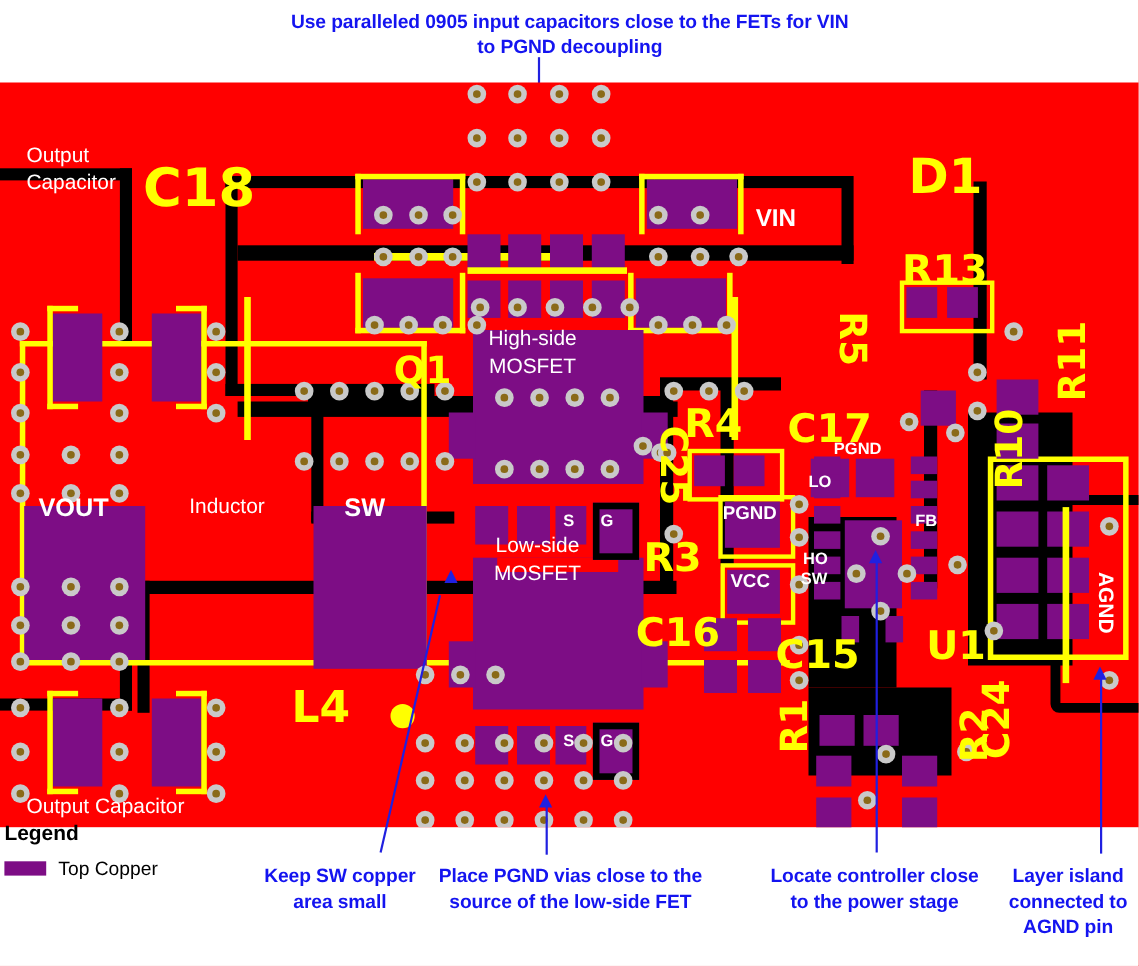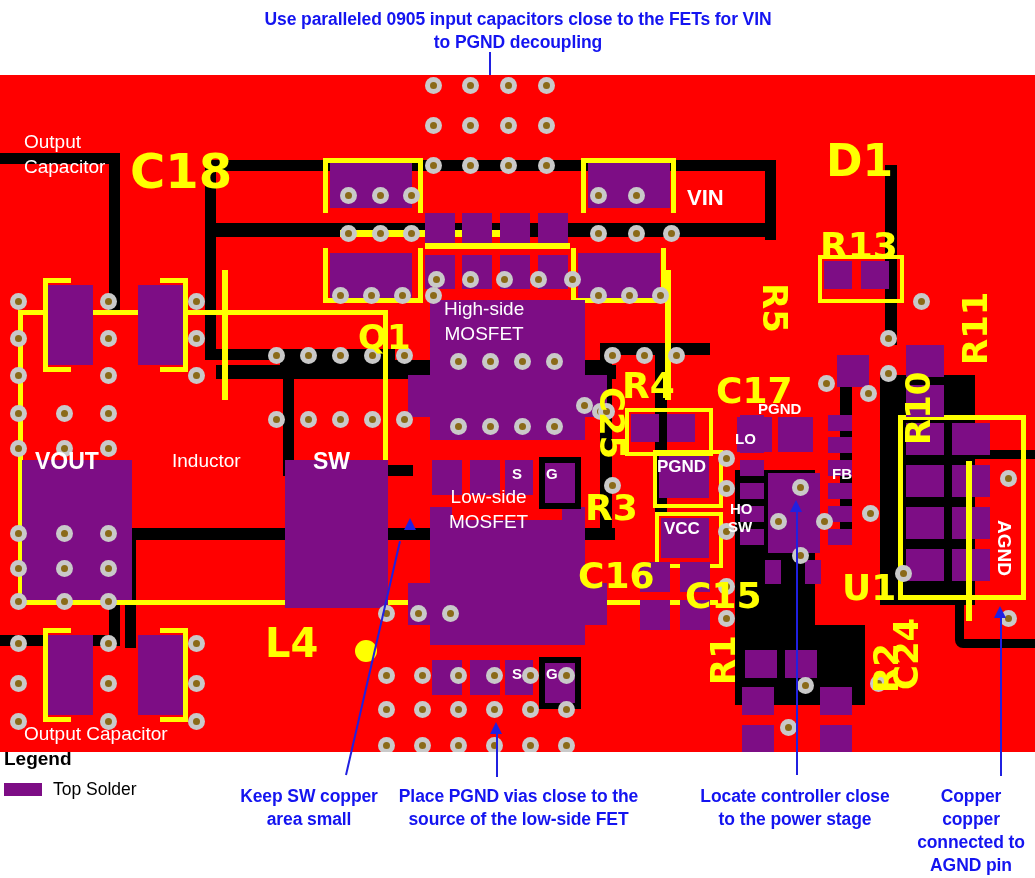--- a/index.html
+++ b/index.html
@@ -419,21 +419,21 @@
   <div class="ylbl" style="left:622px;top:290px;font-size:36px;">R4</div>
   <div class="ylbl" style="left:716px;top:295px;font-size:36px;">C17</div>
   <div class="ylbl rot90" style="left:795px;top:208px;font-size:34px;">R5</div>
   <div class="ylbl" style="left:826px;top:60px;font-size:44px;">D1</div>
   <div class="ylbl" style="left:820px;top:150px;font-size:36px;">R13</div>
   <div class="ylbl rot270" style="left:955px;top:290px;font-size:34px;">R11</div>
   <div class="ylbl rot270" style="left:898px;top:370px;font-size:34px;">R10</div>
   <div class="ylbl rot90" style="left:632px;top:312px;font-size:34px;">C25</div>
   <div class="ylbl" style="left:585px;top:412px;font-size:36px;">R3</div>
   <div class="ylbl" style="left:578px;top:480px;font-size:36px;">C16</div>
-  <div class="ylbl" style="left:685px;top:500px;font-size:36px;">C15</div>
+  <div class="ylbl" style="left:705px;top:500px;font-size:36px;">C15</div>
   <div class="ylbl rot270" style="left:703px;top:610px;font-size:34px;">R1</div>
   <div class="ylbl rot270" style="left:866px;top:618px;font-size:34px;">R2</div>
   <div class="ylbl" style="left:842px;top:492px;font-size:36px;">U1</div>
   <div class="ylbl rot270" style="left:886px;top:615px;font-size:34px;">C24</div>
 
 </div>
 
 <div class="leader v" style="left:345px;top:535px;height:240px;transform:rotate(13deg);transform-origin:bottom center;"></div>
 <div class="arrowhead ah-up" style="left:404px;top:518px;"></div>
 
@@ -445,23 +445,23 @@
 
 <div class="leader v" style="left:1000px;top:616px;height:160px;"></div>
 <div class="arrowhead ah-up" style="left:994px;top:606px;"></div>
 
 <div class="callout" style="left:228px;top:785px;width:162px;white-space:pre-line;">Keep SW copper
 area small</div>
 <div class="callout" style="left:396px;top:785px;width:245px;white-space:pre-line;">Place PGND vias close to the
 source of the low-side FET</div>
 <div class="callout" style="left:690px;top:785px;width:210px;white-space:pre-line;">Locate controller close
 to the power stage</div>
-<div class="callout" style="left:910px;top:785px;width:122px;white-space:pre-line;">Copper copper
+<div class="callout" style="left:910px;top:785px;width:122px;white-space:pre-line;">Layer island
 connected to
 AGND pin</div>
 
 <div id="legend">
   <h3>Legend</h3>
   <div class="lg-row">
     <span class="sw" style="background:#7d0d85;"></span>
-    <span class="lg-txt">Top Solder</span>
+    <span class="lg-txt">Top Copper</span>
   </div>
 </div>
 
 </body></html>

